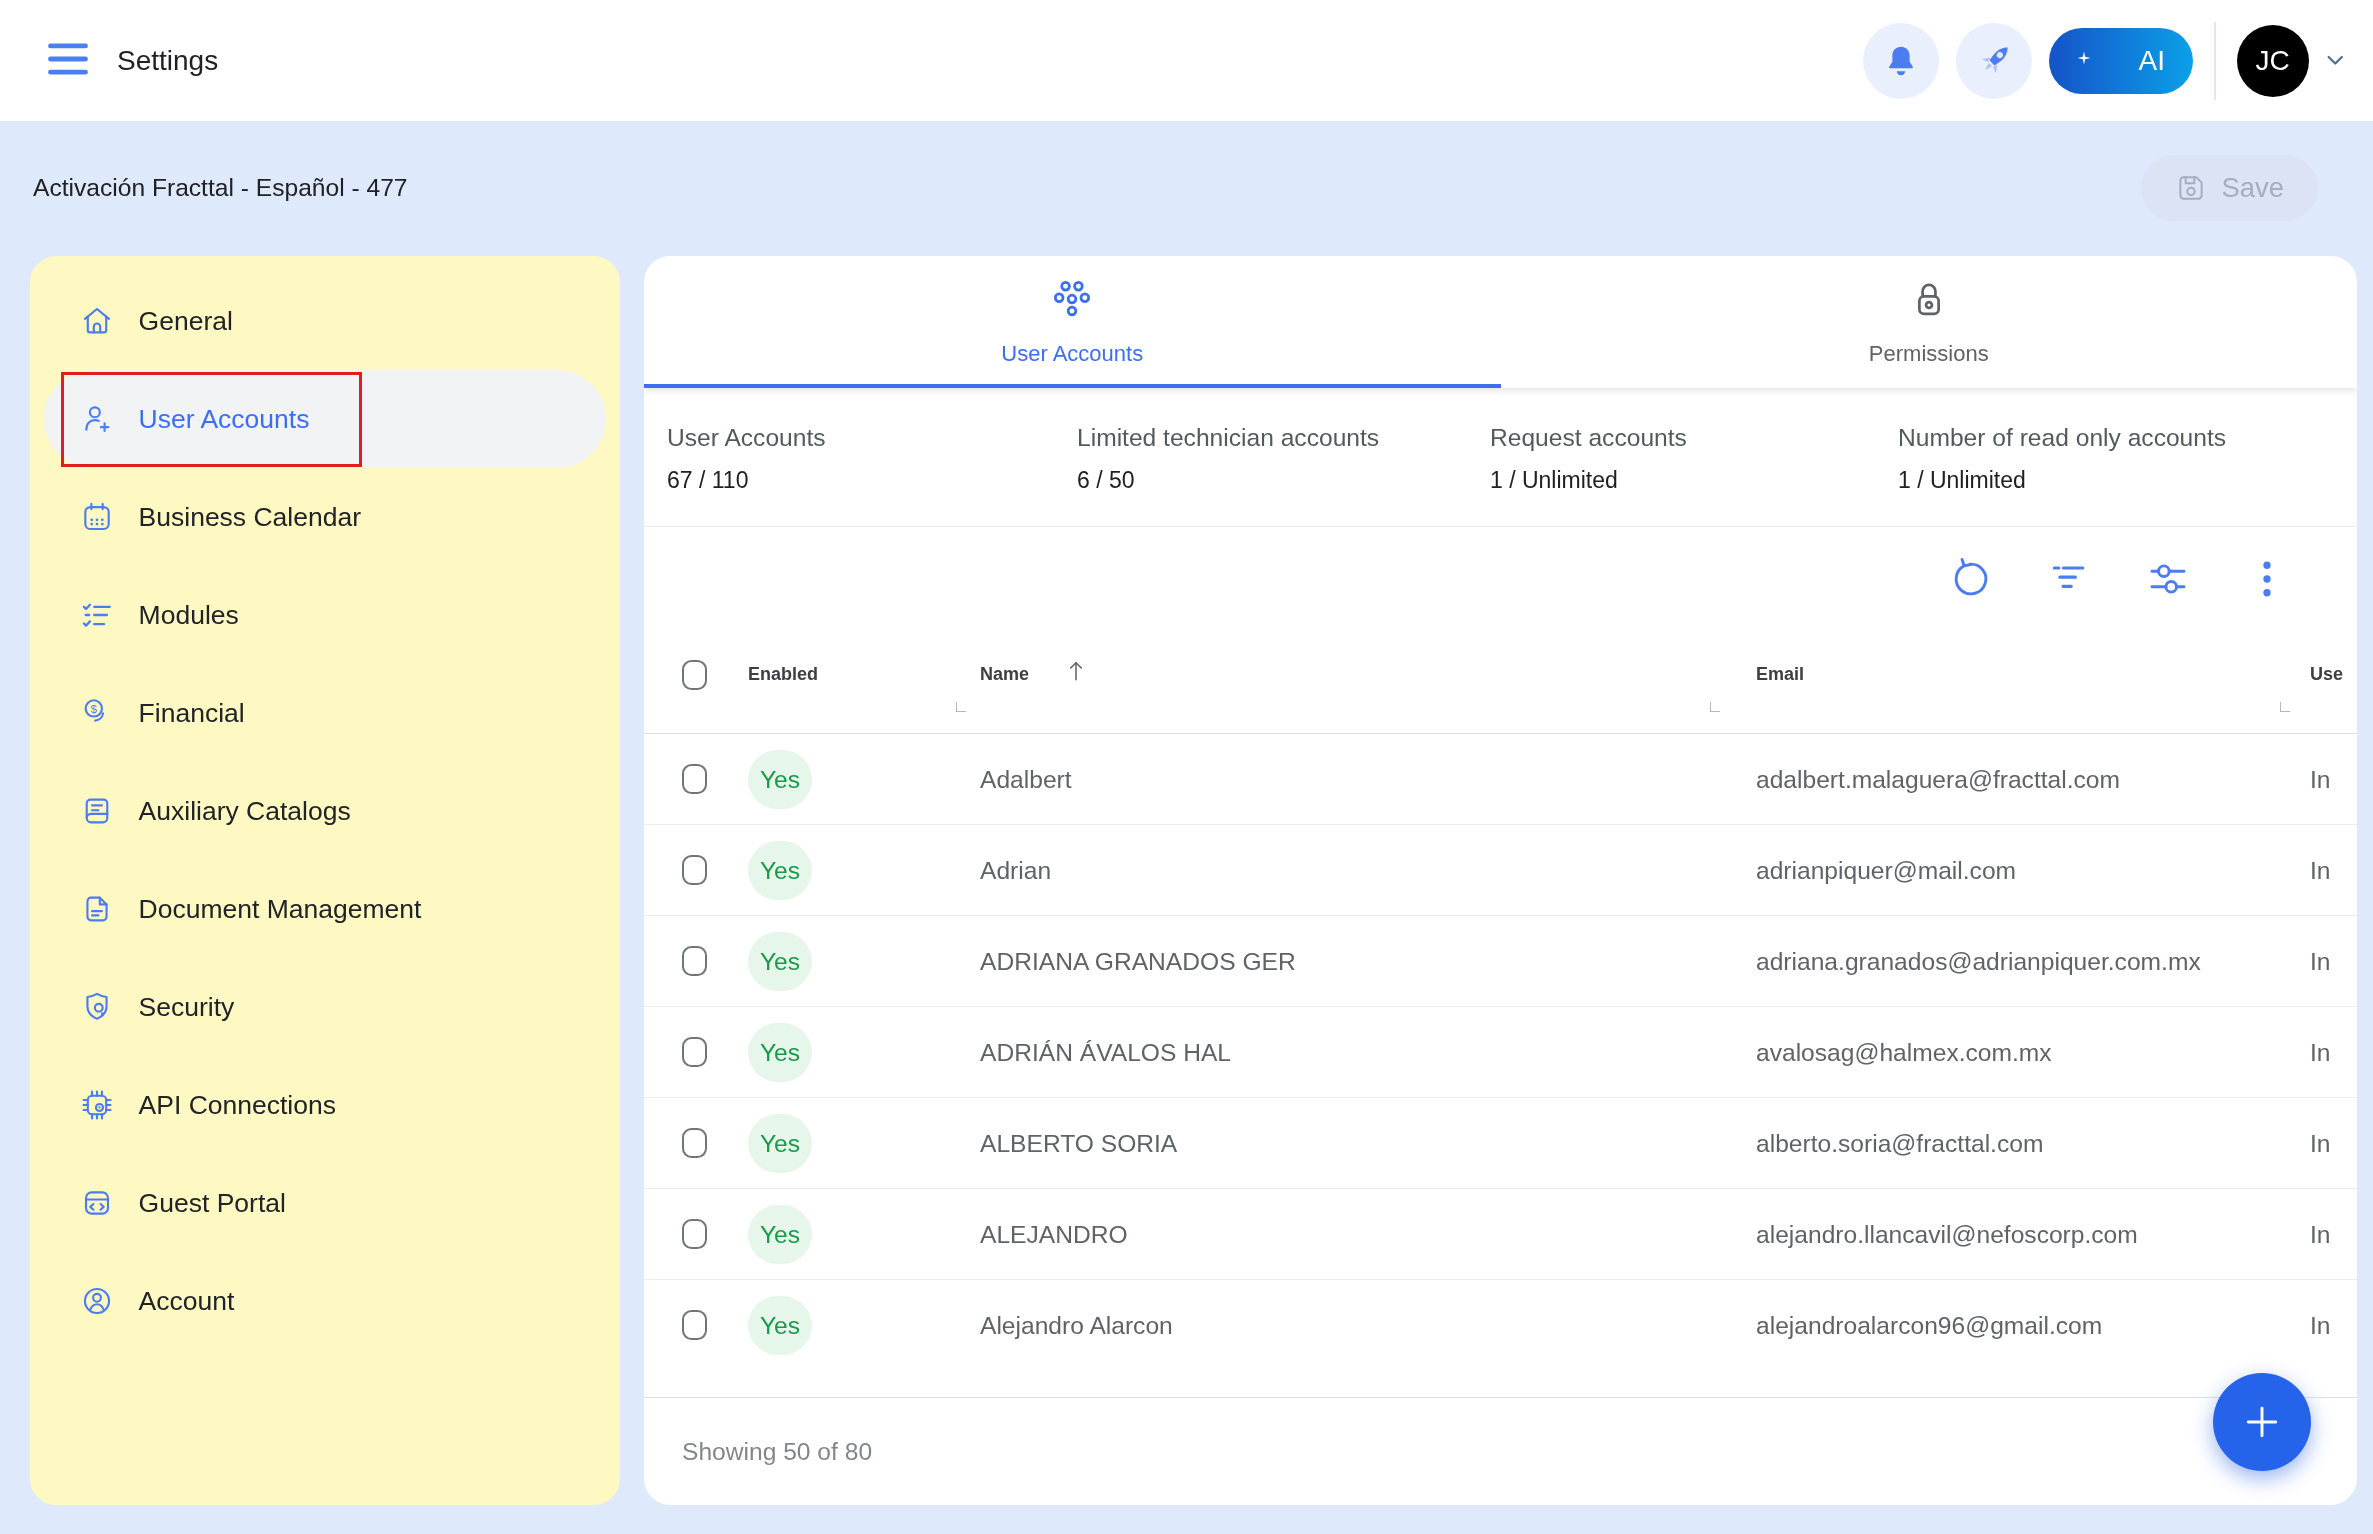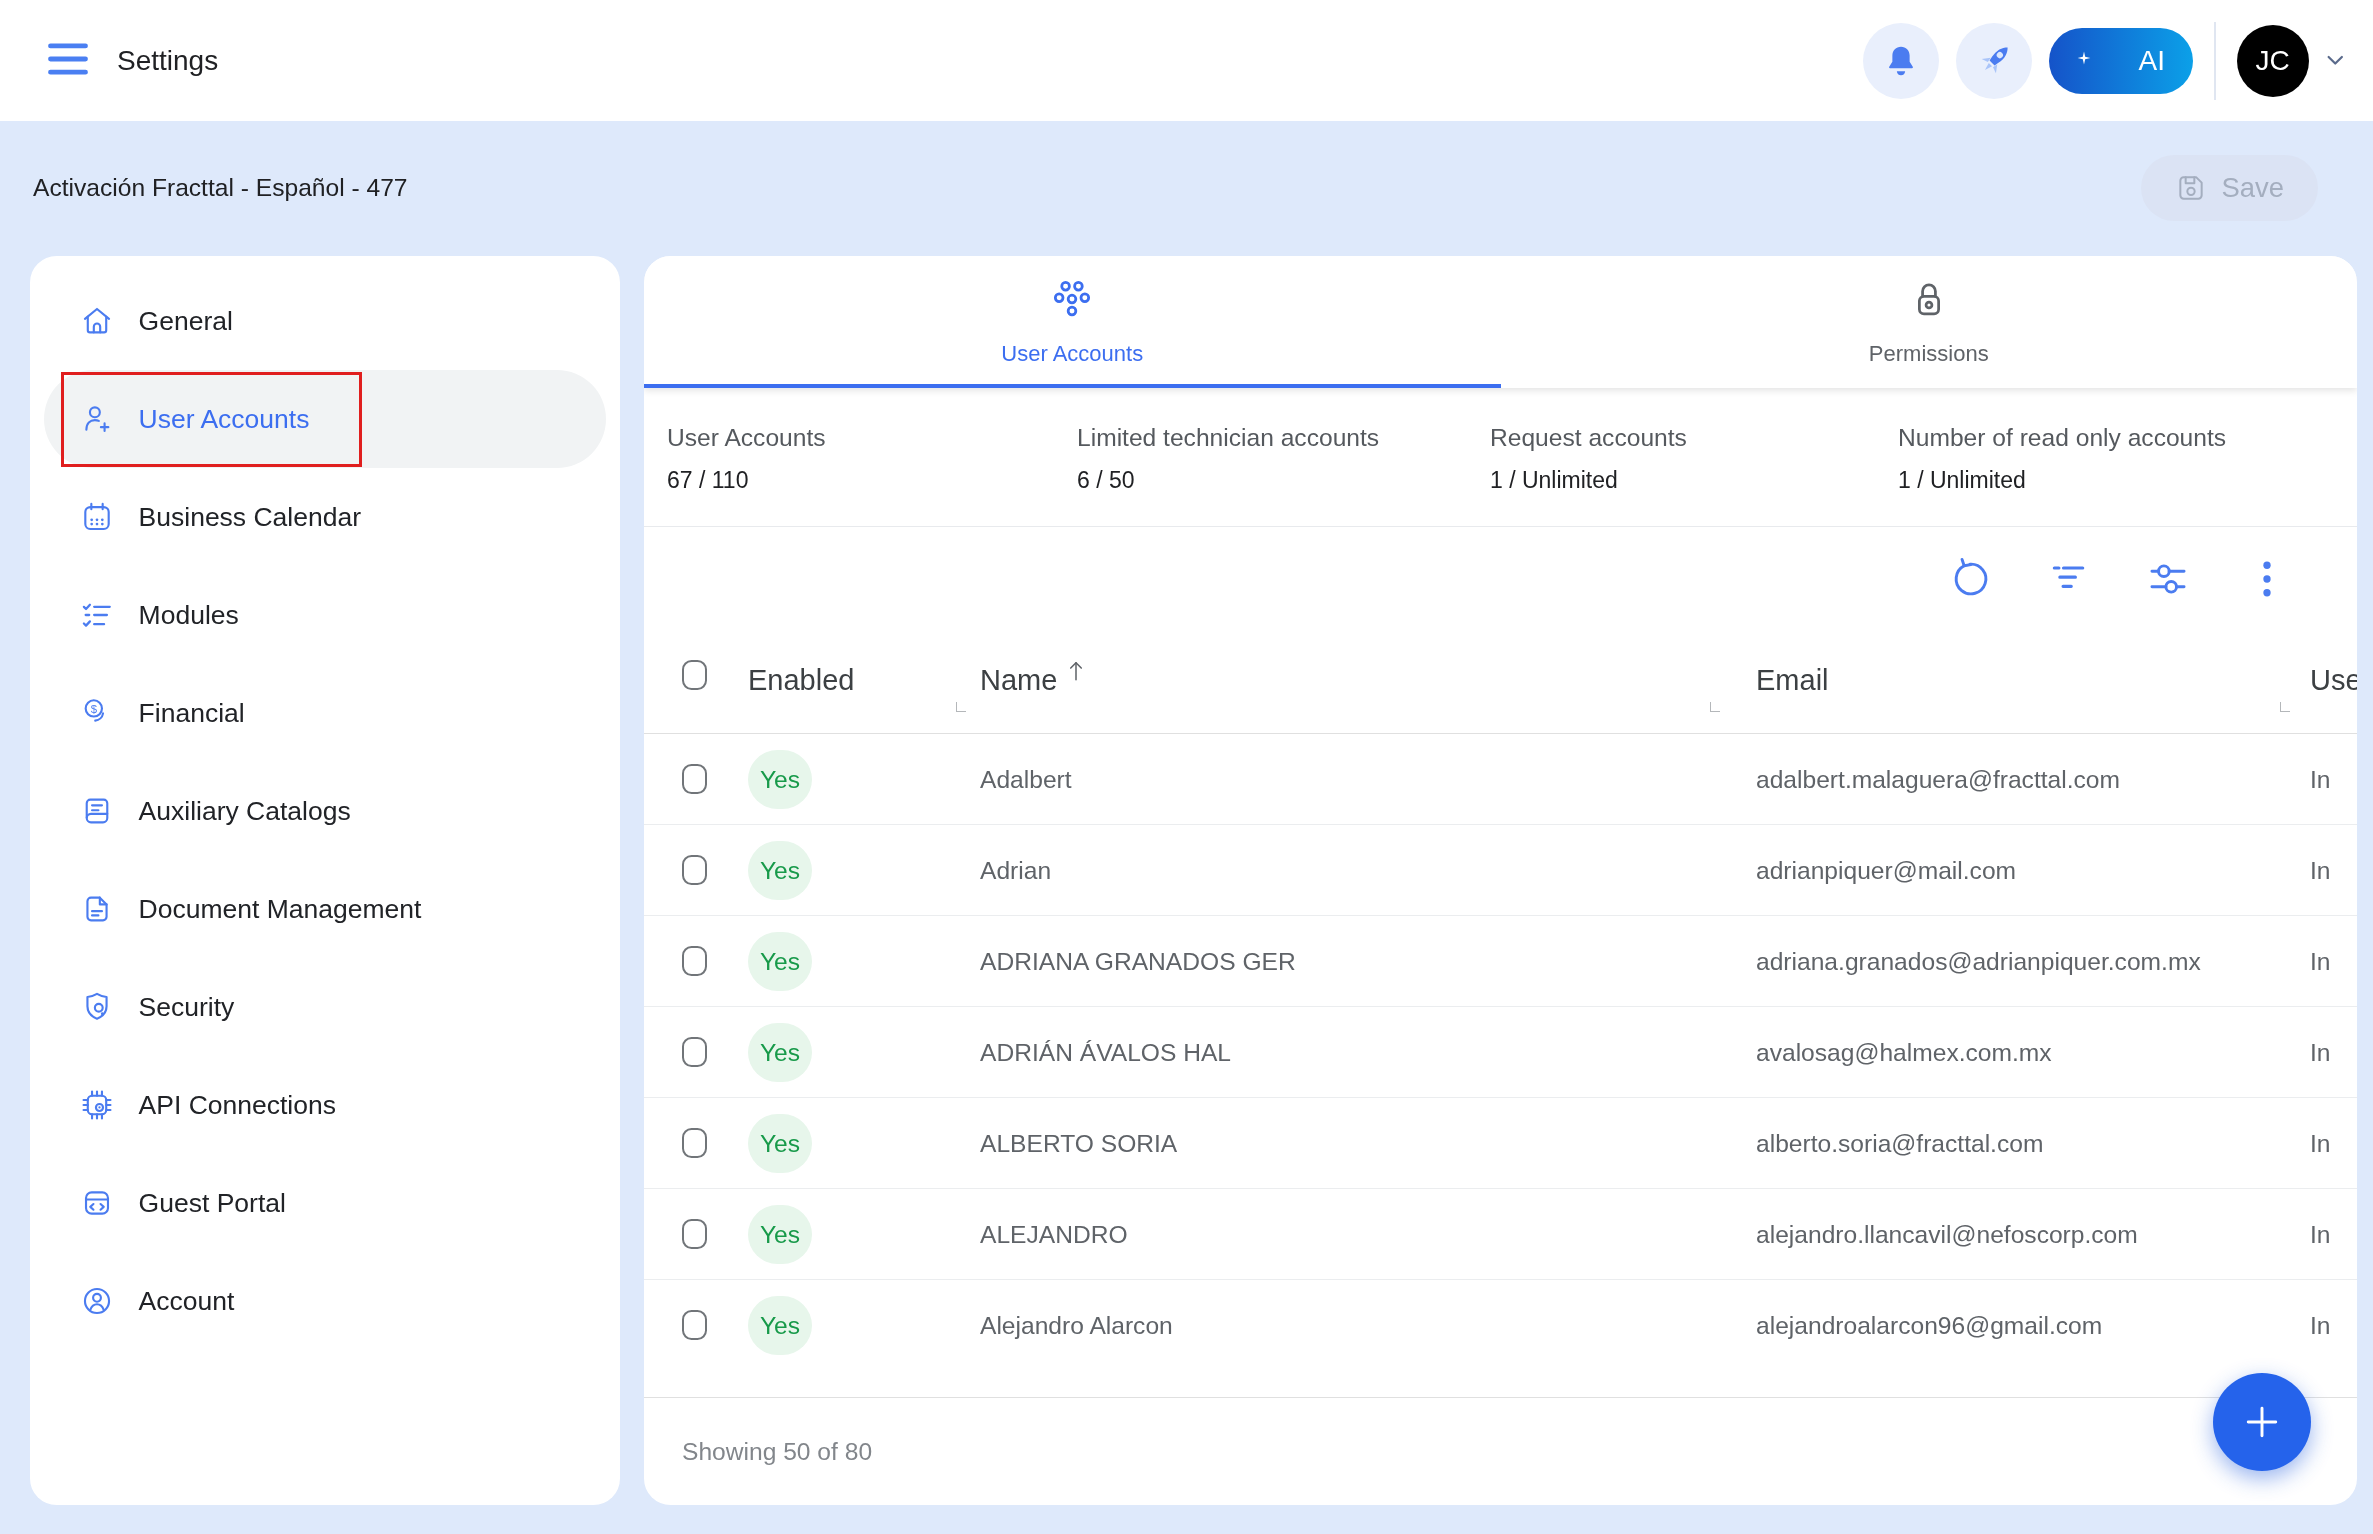--- a/index.html
+++ b/index.html
@@ -30,21 +30,21 @@
   .v-divider{width:1.9px;height:78px;background:#e0e6f1;margin:0 21px 0 7.6px;}
   .avatar{width:72px;height:72px;border-radius:50%;background:#000000;color:#fff;font-size:28px;font-weight:500;display:flex;align-items:center;justify-content:center;cursor:pointer;}
   .chev{width:26.5px;height:26.5px;color:#5b6b8c;margin-left:13.2px;cursor:pointer;}
 
   
   .breadcrumb-bar{position:absolute;top:121px;left:0;right:0;height:134px;display:flex;align-items:center;padding:0 55px 0 33px;font-size:24.6px;color:#202124;border-radius:16px;}
   .save-btn{margin-left:auto;height:66px;padding:0 34px;border-radius:33px;border:0;background:#dbe3f4;color:#a4aebf;font-size:27.4px;display:flex;align-items:center;gap:15px;cursor:default;}
   .save-btn .icon{width:32px;height:32px;}
 
   
-  .sidebar-card{position:absolute;left:30px;top:256px;width:590px;height:1249px;background:#ffffff;border-radius:26.5px;padding-top:16px;}
+  .sidebar-card{position:absolute;left:30px;top:256px;width:590px;height:1249px;background:#fef9c3;border-radius:26.5px;padding-top:16px;}
   .sidebar-item{height:98px;margin:0 14px;border-radius:49px;display:flex;align-items:center;padding-left:36px;position:relative;font-size:26.5px;color:#212327;cursor:pointer;}
   .sidebar-item.active{background:#f1f3f4;color:var(--accent);}
   .s-icon{width:34px;height:34px;color:var(--icon-blue);margin-right:24.6px;flex:none;}
   .red-box{display:none;position:absolute;left:17px;top:1.9px;width:301px;height:95px;border:3.8px solid var(--red);pointer-events:none;}
   .sidebar-item.active .red-box{display:block;}
 
   
   .main-card{position:absolute;left:644px;top:256px;width:1713px;height:1249px;background:#fff;border-radius:26.5px;overflow:hidden;}
 
   .tabs-row{position:absolute;top:0;left:0;right:0;height:132px;display:flex;background:#fff;z-index:2;box-shadow:0 2.8px 6.6px rgba(0,0,0,.10);}
@@ -58,21 +58,21 @@
   .stats-row{position:absolute;top:132px;left:0;right:0;height:139px;border-bottom:0.9px solid #e8eaed;}
   .stat{position:absolute;top:36px;}
   .stat:nth-child(1){left:23px;} .stat:nth-child(2){left:433px;}
   .stat:nth-child(3){left:846px;} .stat:nth-child(4){left:1254px;}
   .stat-label{font-size:24.6px;color:#55595e;}
   .stat-value{font-size:23px;color:#202124;font-weight:500;margin-top:15px;}
 
   .toolbar-row{position:absolute;top:272px;left:0;right:0;height:102px;display:flex;align-items:center;justify-content:flex-end;gap:55px;padding-right:68px;}
   .tool-btn{width:44px;height:44px;border:0;background:none;color:var(--icon-blue);padding:0;cursor:pointer;}
 
-  .thead{position:absolute;top:374px;left:0;right:0;height:104px;border-bottom:0.9px solid #e0e0e0;font-size:29px;color:#3c4043;font-weight:400;}
+  .thead{position:absolute;top:374px;left:0;right:0;height:104px;border-bottom:0.9px solid #e0e0e0;font-size:18px;color:#3c4043;font-weight:700;}
   .thead .hcell{position:absolute;top:34px;white-space:nowrap;cursor:pointer;}
   .cbx{position:absolute;left:38px;width:24.6px;height:30px;border:2.4px solid #717579;border-radius:9.5px;background:#fff;cursor:pointer;}
   .thead .cbx{top:30px;}
   .col-enabled{left:104px;} .col-name{left:336px;} .col-email{left:1112px;} .col-use{left:1666px;}
   .sort-arrow{position:absolute;left:418px;top:26.5px;width:28px;height:28px;color:#5f6368;}
   .corner{position:absolute;width:10.4px;height:10.4px;border-left:1.9px solid #b4b7ba;border-bottom:1.9px solid #b4b7ba;top:72px;}
   .c1{left:312px;} .c2{left:1066px;} .c3{left:1636px;}
 
   .rows{position:absolute;top:478px;left:0;right:0;}
   .trow{position:relative;height:91px;border-bottom:0.9px solid #ebedef;}

